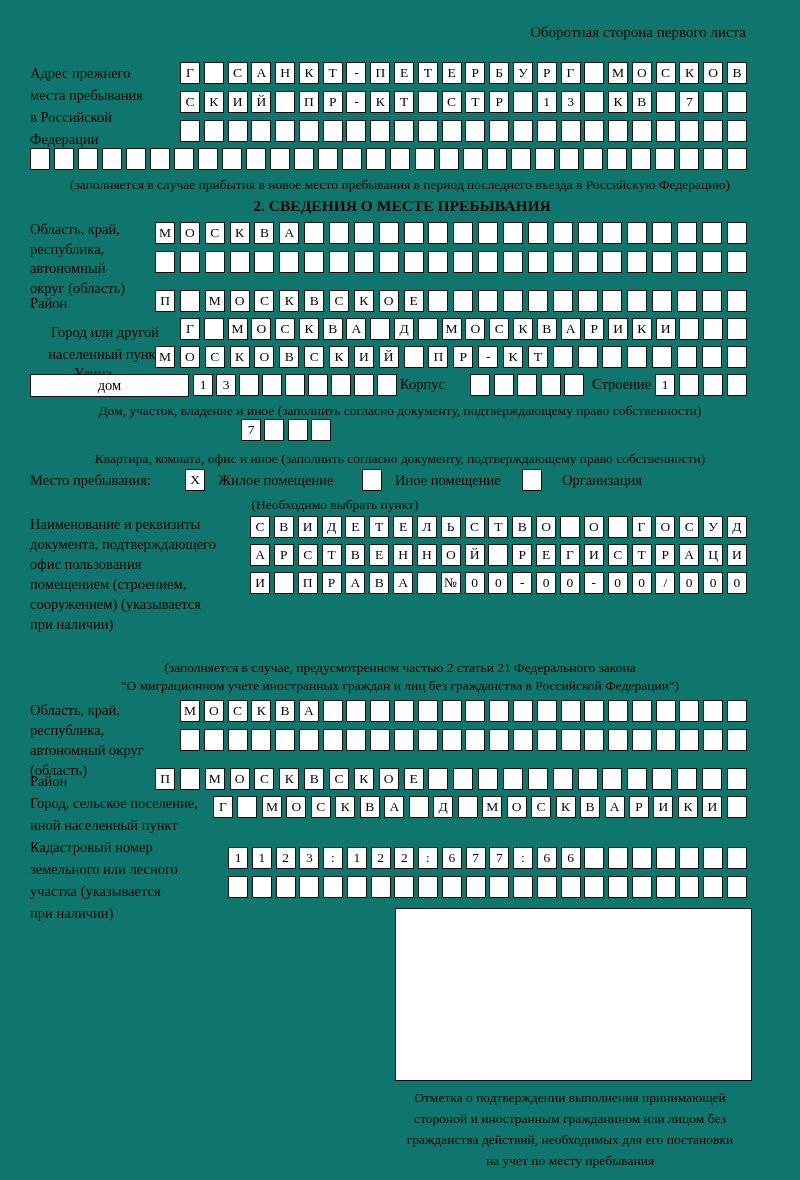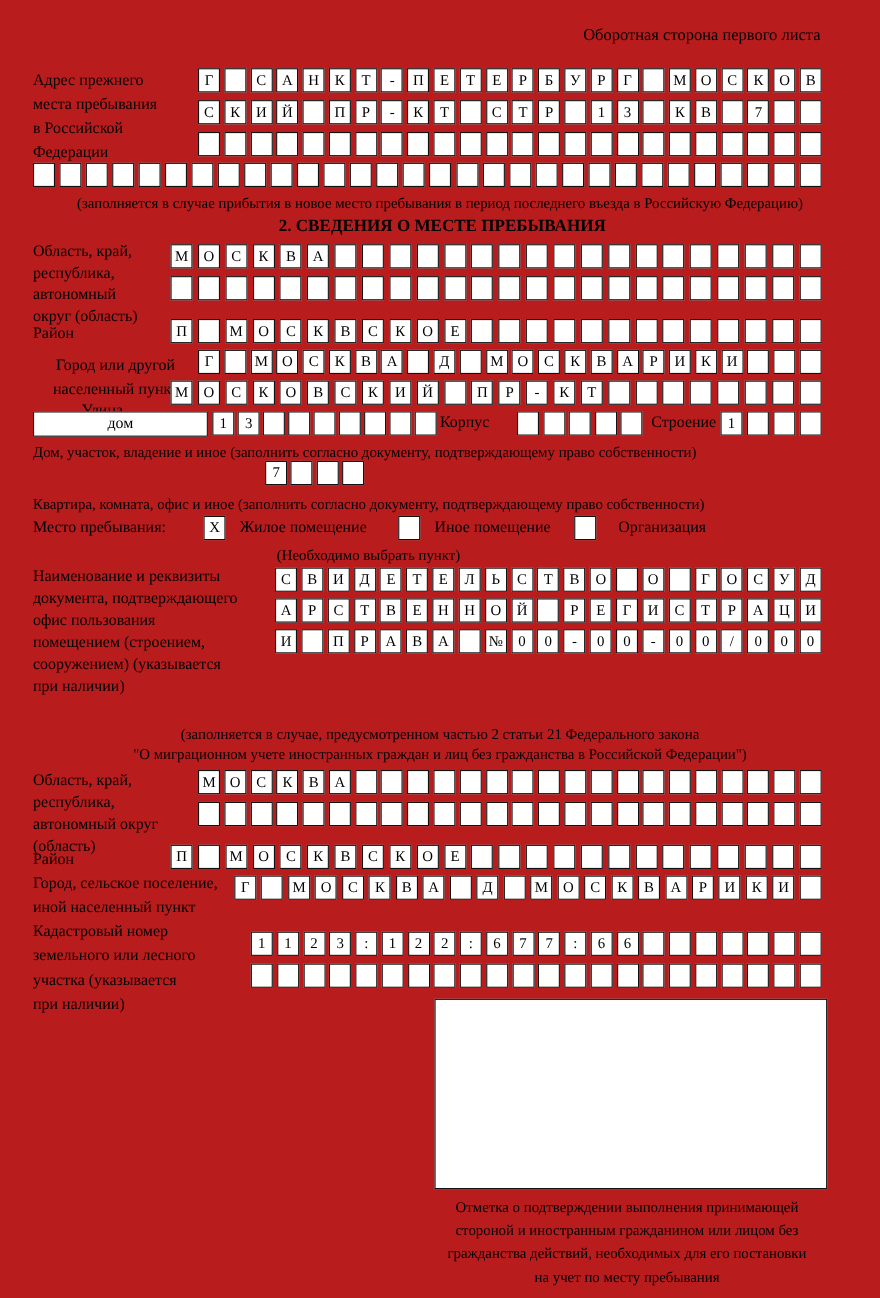--- a/index.html
+++ b/index.html
@@ -1,32 +1,32 @@
 <!DOCTYPE html>
 <html><head>
 <meta charset="utf-8">
 <style>
   html,body { margin:0; padding:0; background:#fff; }
   .page {
-    position:relative; width:800px; height:1180px; background:#b91c1c;
+    position:relative; width:800px; height:1180px; background:#0f766e;
     font-family:"Liberation Serif", serif; color:#000; overflow:hidden;
   }
   .abs { position:absolute; }
   .lbl { font-size:14.5px; line-height:22px; white-space:pre-line; }
   .cellrow { display:flex; justify-content:space-between; }
   .cell {
     width:18px; height:20px; border:1.6px solid #111; background:#fff;
     display:flex; align-items:center; justify-content:center;
     font-size:13.5px; font-family:"Liberation Serif", serif; flex:none;
   }
   .labelbox {
     border:1.6px solid #111; display:flex; align-items:center; justify-content:center;
     font-size:14.5px; background:#fff;
   }
-  .note { font-size:13.5px; line-height:18px; }
+  .note { font-size:13.5px; line-height:18px;text-align:center; }
   .center { text-align:center; }
   .bold { font-weight:bold; }
   .stamp { border:1.8px solid #111; background:#fff; }
 </style>
 </head>
 <body>
 
 <div class="page">
 
   <div class="abs" style="left:430px; top:24px; width:316px; text-align:right; font-size:15px;">Оборотная сторона первого листа</div>

